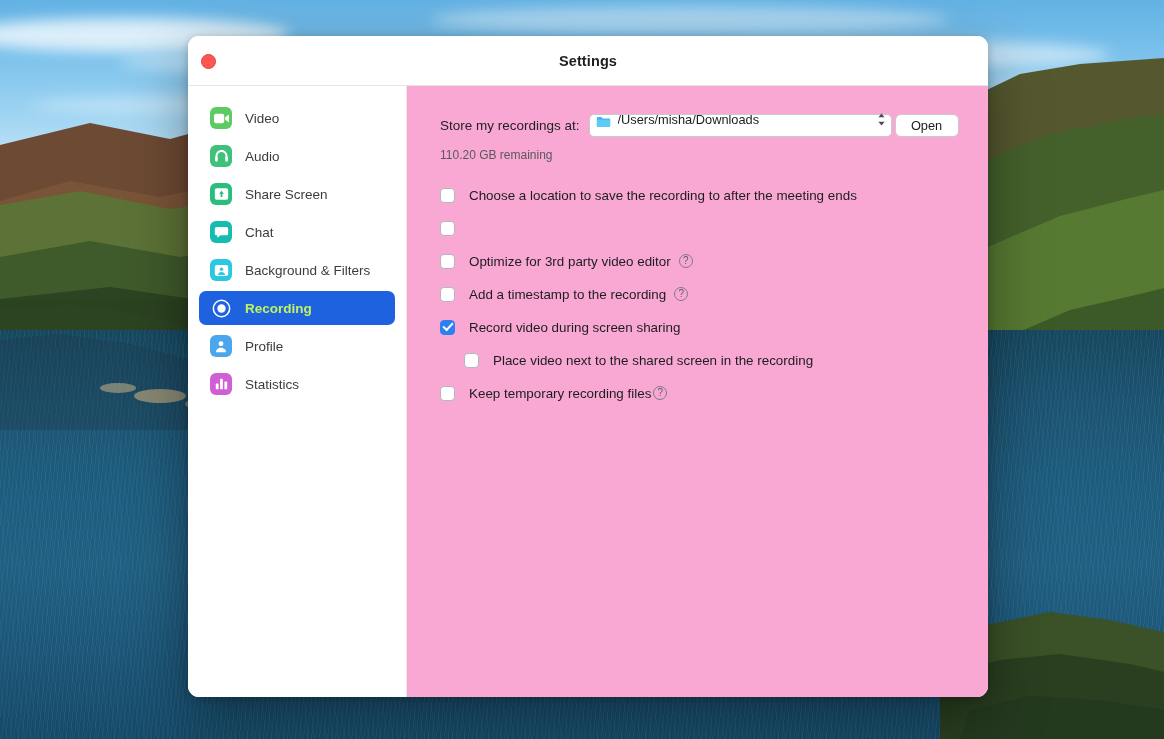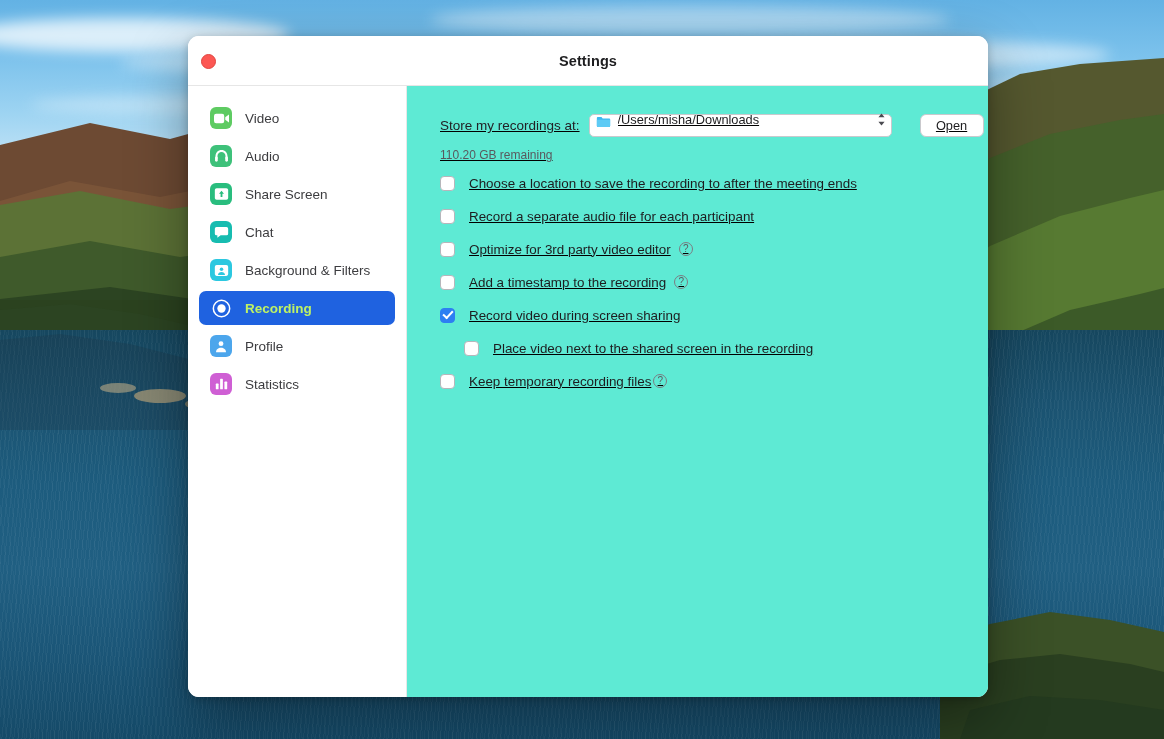--- a/index.html
+++ b/index.html
@@ -112,23 +112,22 @@
     align-items: center;
     justify-content: center;
     position: relative;
   }
   .nav-icon svg { display: block; }
   
   #main-pane {
     flex: 1;
     padding: 28px 0 0 0;
     box-sizing: border-box;
-    background: #5eead4;
+    background: #f9a8d4;
     min-width: 0;
-    text-decoration: underline;
   }
   .row-store {
     display: flex;
     align-items: center;
     padding-left: 33px;
   }
   .store-label {
     font-size: 13.5px;
     color: #222226;
     margin-right: 9px;
@@ -156,39 +155,39 @@
     text-overflow: ellipsis;
     flex: 1;
   }
   .stepper {
     width: 11px; height: 16px;
     display: flex; flex-direction: column;
     align-items: center; justify-content: center;
     flex: none;
   }
   #open-button {
-    margin-left: 28px;
+    margin-left: 3px;
     width: 64px; height: 23px;
     border: 1px solid #c9c9cd;
     border-radius: 6px;
     background: #fff;
     font-size: 12.8px;
     color: #1d1d1f;
     font-family: "Liberation Sans", sans-serif;
     cursor: pointer;
     padding: 0;
     line-height: 21px;
   }
   .remaining-text {
     font-size: 12px;
     color: #59595e;
     padding-left: 33px;
     margin-top: 11px;
   }
-  #options-list { margin-top: 11px; }
+  #options-list { margin-top: 23px; }
   .opt-row {
     display: flex;
     align-items: center;
     height: 20px;
     margin-bottom: 13px;
     padding-left: 33px;
   }
   .opt-row.indented { padding-left: 57px; margin-top: 13px; }
   .cbox {
     width: 15px; height: 15px;
@@ -417,21 +416,20 @@
 
         <div id="options-list">
 
           <div class="opt-row">
             <span class="cbox"></span>
             <span class="opt-label">Choose a location to save the recording to after the meeting ends</span>
           </div>
 
           <div class="opt-row">
             <span class="cbox"></span>
-            <span class="opt-label">Record a separate audio file for each participant</span>
           </div>
 
           <div class="opt-row">
             <span class="cbox"></span>
             <span class="opt-label">Optimize for 3rd party video editor</span>
             <span class="help-icon">?</span>
           </div>
 
           <div class="opt-row">
             <span class="cbox"></span>

